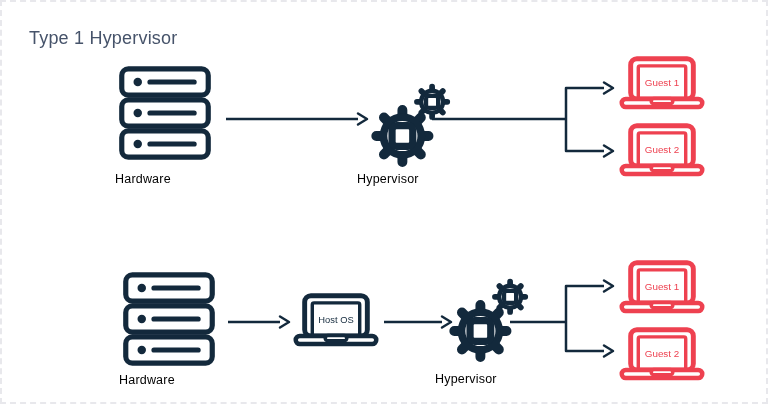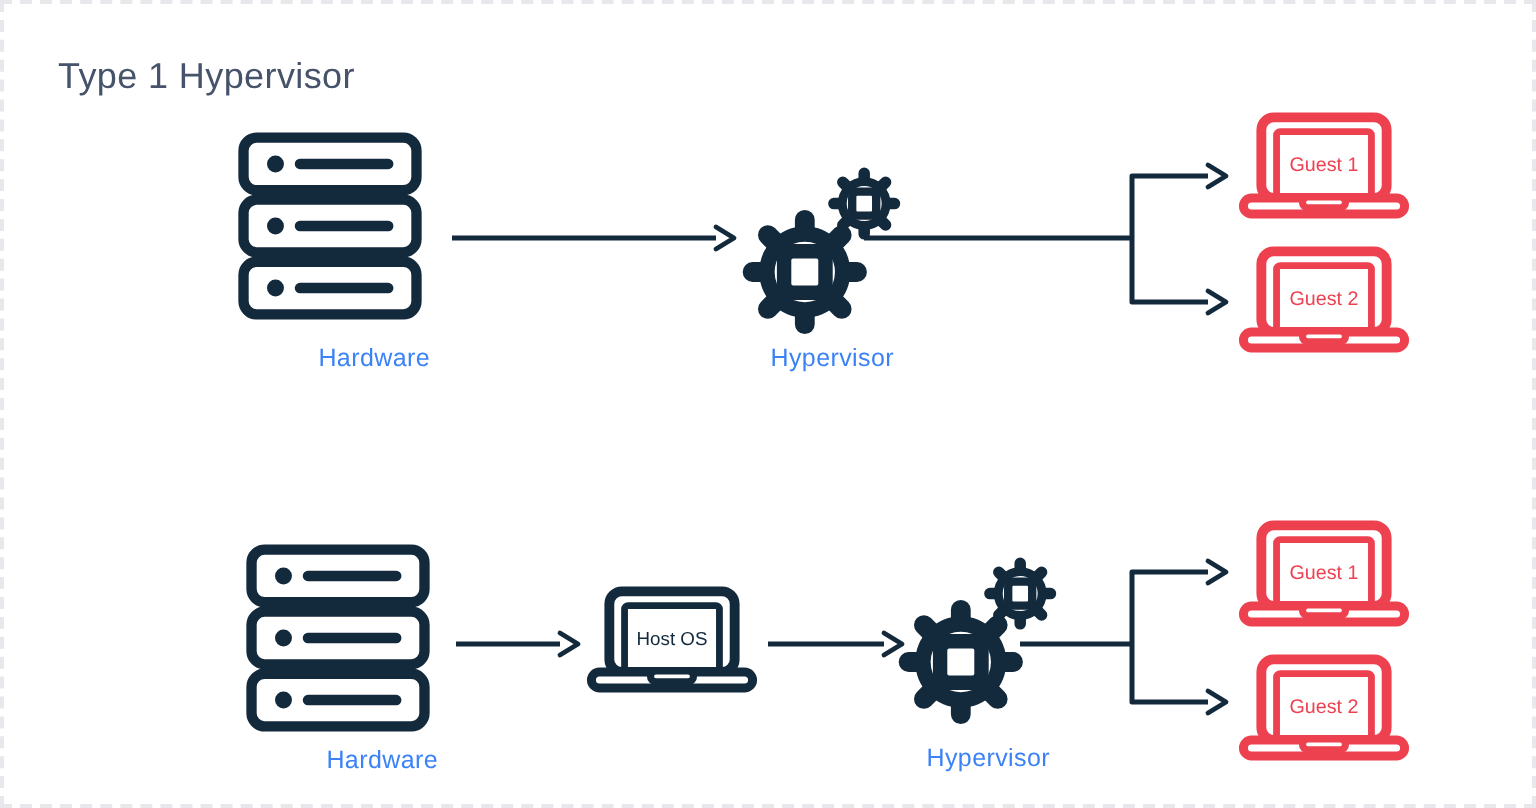--- a/index.html
+++ b/index.html
@@ -7,21 +7,21 @@
   .canvas{
     position:relative;width:768px;height:404px;background:#ffffff;
     border:2px dashed #e8e8ec;box-sizing:border-box;overflow:hidden;
   }
   .abs{position:absolute;}
   .title{
     position:absolute;font-size:18px;color:#46536a;letter-spacing:.2px;
     white-space:nowrap;
   }
   .node-label{
-    position:absolute;text-align:right;font-size:12.5px;color:#3b82f6;
+    position:absolute;text-align:left;font-size:12.5px;color:#000000;
     letter-spacing:.2px;
   }
   svg{display:block;overflow:visible;}
   .navy-icon{color:#13293c;}
   .red-icon{color:#ee4150;}
   .connectors{position:absolute;left:0;top:0;pointer-events:none;}
   .defs-holder{position:absolute;width:0;height:0;overflow:hidden;}
   svg text{
     font-family:"Liberation Sans",sans-serif;font-weight:400;
   }

